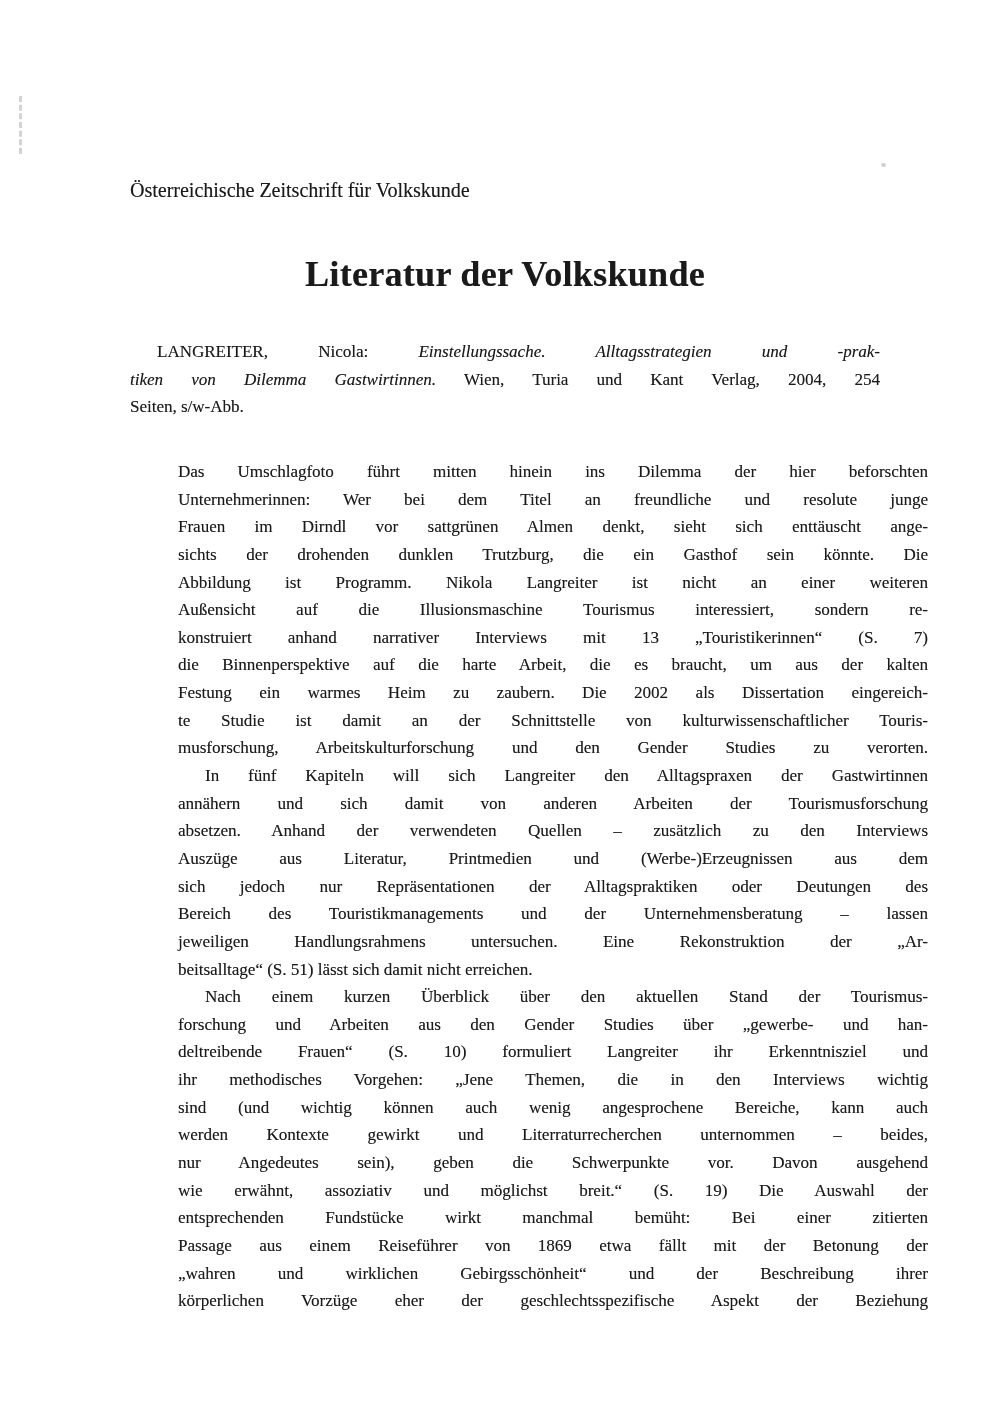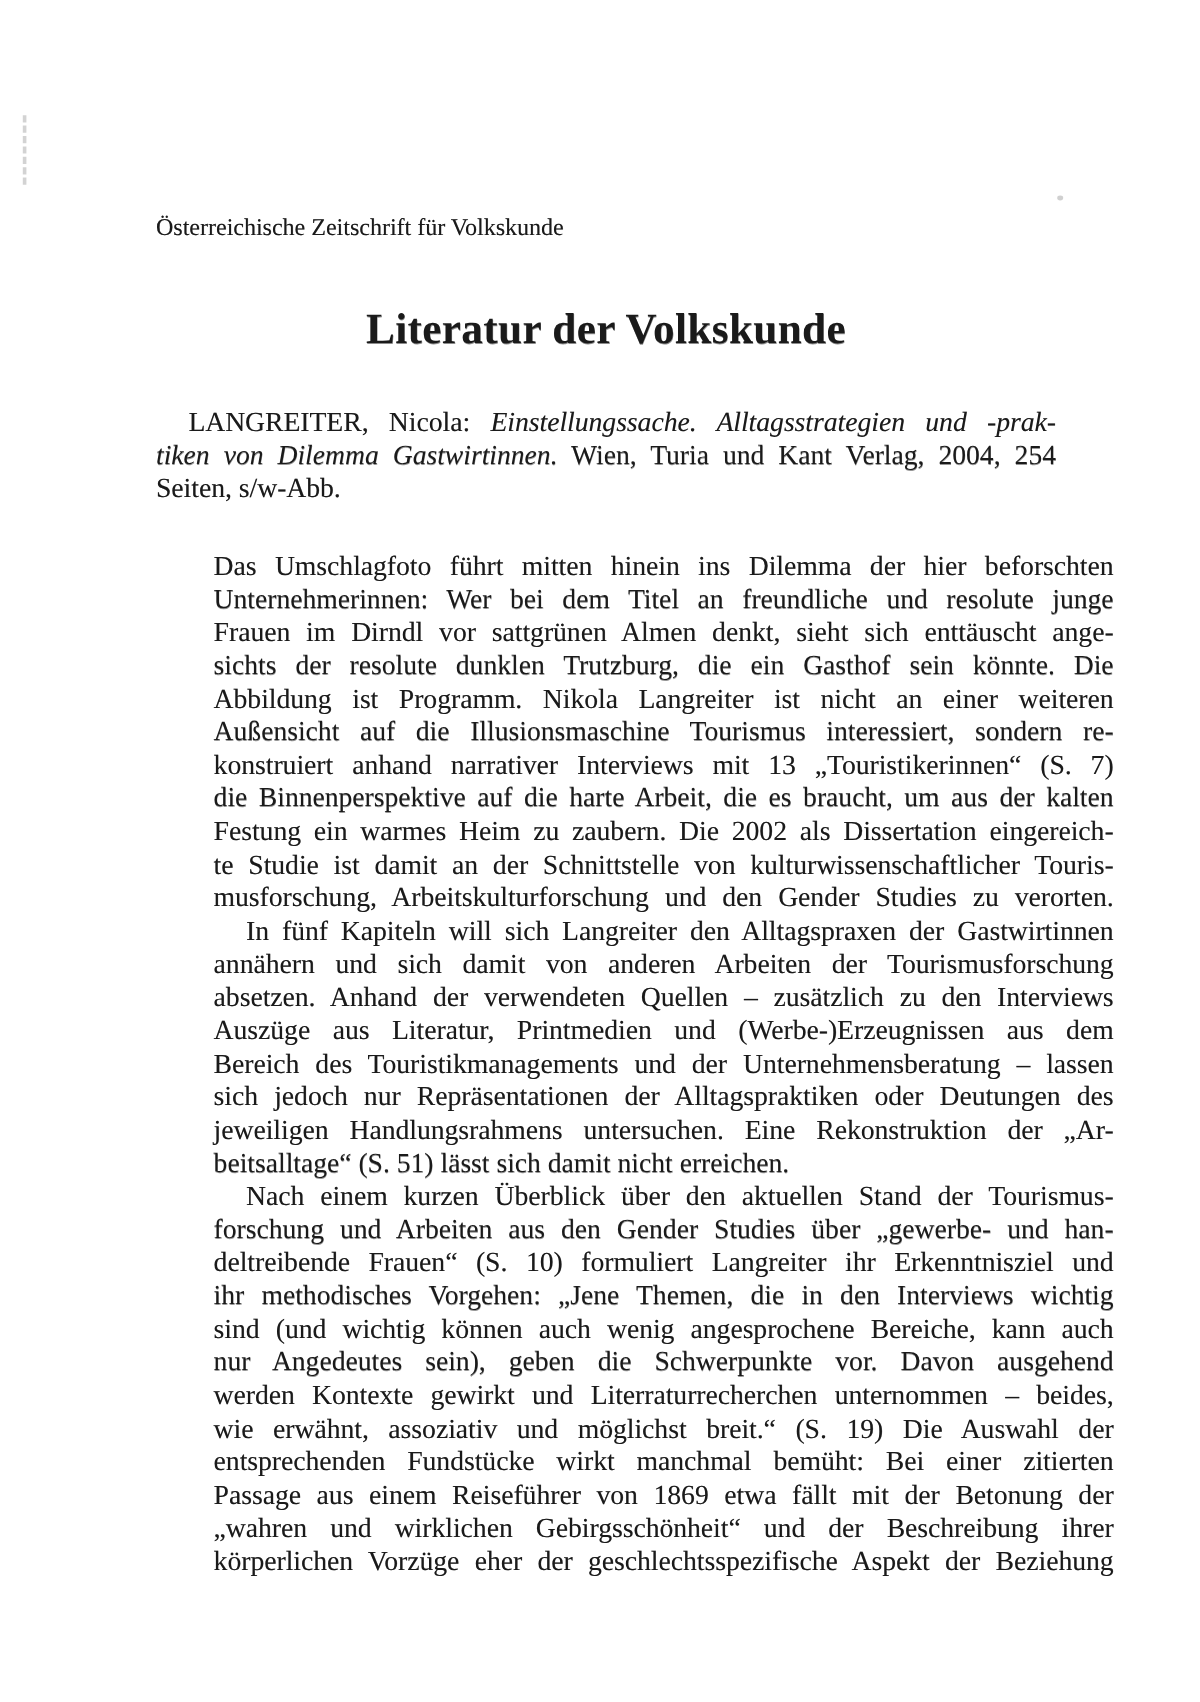--- a/index.html
+++ b/index.html
@@ -31,21 +31,21 @@
     top: 258px;
     text-align: center;
     font-weight: 700;
     font-size: 36px;
     line-height: 32px;
     letter-spacing: 0.3px;
     text-shadow: 0.3px 0.3px 0.5px rgba(25,25,25,0.5);
   }
   
   .copy {
-    font-size: 23px;
+    font-size: 17px;
     line-height: 27.65px;
     text-shadow: 0.2px 0.2px 0.4px rgba(25,25,25,0.45);
   }
   #citation { top: 338px; }
   #body-text { top: 458px; margin-left: 48px; }
   .line {
     text-align: justify;
     text-align-last: justify;
     height: 27.65px;
     white-space: normal;
@@ -90,46 +90,46 @@
     <div class="line ind"><span>LANGREITER, Nicola: </span><em>Einstellungssache. Alltagsstrategien und -prak-</em></div>
     <div class="line"><em>tiken von Dilemma Gastwirtinnen.</em><span> Wien, Turia und Kant Verlag, 2004, 254</span></div>
     <div class="line pl"><span>Seiten, s/w-Abb.</span></div>
   </div>
 
 <div id="body-text" class="textblock copy">
     <div>
       <div class="line"><span>Das Umschlagfoto führt mitten hinein ins Dilemma der hier beforschten</span></div>
       <div class="line"><span>Unternehmerinnen: Wer bei dem Titel an freundliche und resolute junge</span></div>
       <div class="line"><span>Frauen im Dirndl vor sattgrünen Almen denkt, sieht sich enttäuscht ange-</span></div>
-      <div class="line"><span>sichts der resolute dunklen Trutzburg, die ein Gasthof sein könnte. Die</span></div>
+      <div class="line"><span>sichts der drohenden dunklen Trutzburg, die ein Gasthof sein könnte. Die</span></div>
       <div class="line"><span>Abbildung ist Programm. Nikola Langreiter ist nicht an einer weiteren</span></div>
       <div class="line"><span>Außensicht auf die Illusionsmaschine Tourismus interessiert, sondern re-</span></div>
       <div class="line"><span>konstruiert anhand narrativer Interviews mit 13 „Touristikerinnen“ (S. 7)</span></div>
       <div class="line"><span>die Binnenperspektive auf die harte Arbeit, die es braucht, um aus der kalten</span></div>
       <div class="line"><span>Festung ein warmes Heim zu zaubern. Die 2002 als Dissertation eingereich-</span></div>
       <div class="line"><span>te Studie ist damit an der Schnittstelle von kulturwissenschaftlicher Touris-</span></div>
       <div class="line"><span>musforschung, Arbeitskulturforschung und den Gender Studies zu verorten.</span></div>
     </div>
     <div>
       <div class="line ind"><span>In fünf Kapiteln will sich Langreiter den Alltagspraxen der Gastwirtinnen</span></div>
       <div class="line"><span>annähern und sich damit von anderen Arbeiten der Tourismusforschung</span></div>
       <div class="line"><span>absetzen. Anhand der verwendeten Quellen – zusätzlich zu den Interviews</span></div>
       <div class="line"><span>Auszüge aus Literatur, Printmedien und (Werbe-)Erzeugnissen aus dem</span></div>
+      <div class="line"><span>sich jedoch nur Repräsentationen der Alltagspraktiken oder Deutungen des</span></div>
       <div class="line"><span>Bereich des Touristikmanagements und der Unternehmensberatung – lassen</span></div>
-      <div class="line"><span>sich jedoch nur Repräsentationen der Alltagspraktiken oder Deutungen des</span></div>
       <div class="line"><span>jeweiligen Handlungsrahmens untersuchen. Eine Rekonstruktion der „Ar-</span></div>
       <div class="line pl"><span>beitsalltage“ (S. 51) lässt sich damit nicht erreichen.</span></div>
     </div>
     <div>
       <div class="line ind"><span>Nach einem kurzen Überblick über den aktuellen Stand der Tourismus-</span></div>
       <div class="line"><span>forschung und Arbeiten aus den Gender Studies über „gewerbe- und han-</span></div>
       <div class="line"><span>deltreibende Frauen“ (S. 10) formuliert Langreiter ihr Erkenntnisziel und</span></div>
       <div class="line"><span>ihr methodisches Vorgehen: „Jene Themen, die in den Interviews wichtig</span></div>
       <div class="line"><span>sind (und wichtig können auch wenig angesprochene Bereiche, kann auch</span></div>
+      <div class="line"><span>werden Kontexte gewirkt und Literraturrecherchen unternommen – beides,</span></div>
       <div class="line"><span>nur Angedeutes sein), geben die Schwerpunkte vor. Davon ausgehend</span></div>
-      <div class="line"><span>werden Kontexte gewirkt und Literraturrecherchen unternommen – beides,</span></div>
       <div class="line"><span>wie erwähnt, assoziativ und möglichst breit.“ (S. 19) Die Auswahl der</span></div>
       <div class="line"><span>entsprechenden Fundstücke wirkt manchmal bemüht: Bei einer zitierten</span></div>
       <div class="line"><span>Passage aus einem Reiseführer von 1869 etwa fällt mit der Betonung der</span></div>
       <div class="line"><span>„wahren und wirklichen Gebirgsschönheit“ und der Beschreibung ihrer</span></div>
       <div class="line"><span>körperlichen Vorzüge eher der geschlechtsspezifische Aspekt der Beziehung</span></div>
     </div>
   </div>
 
 </body></html>

